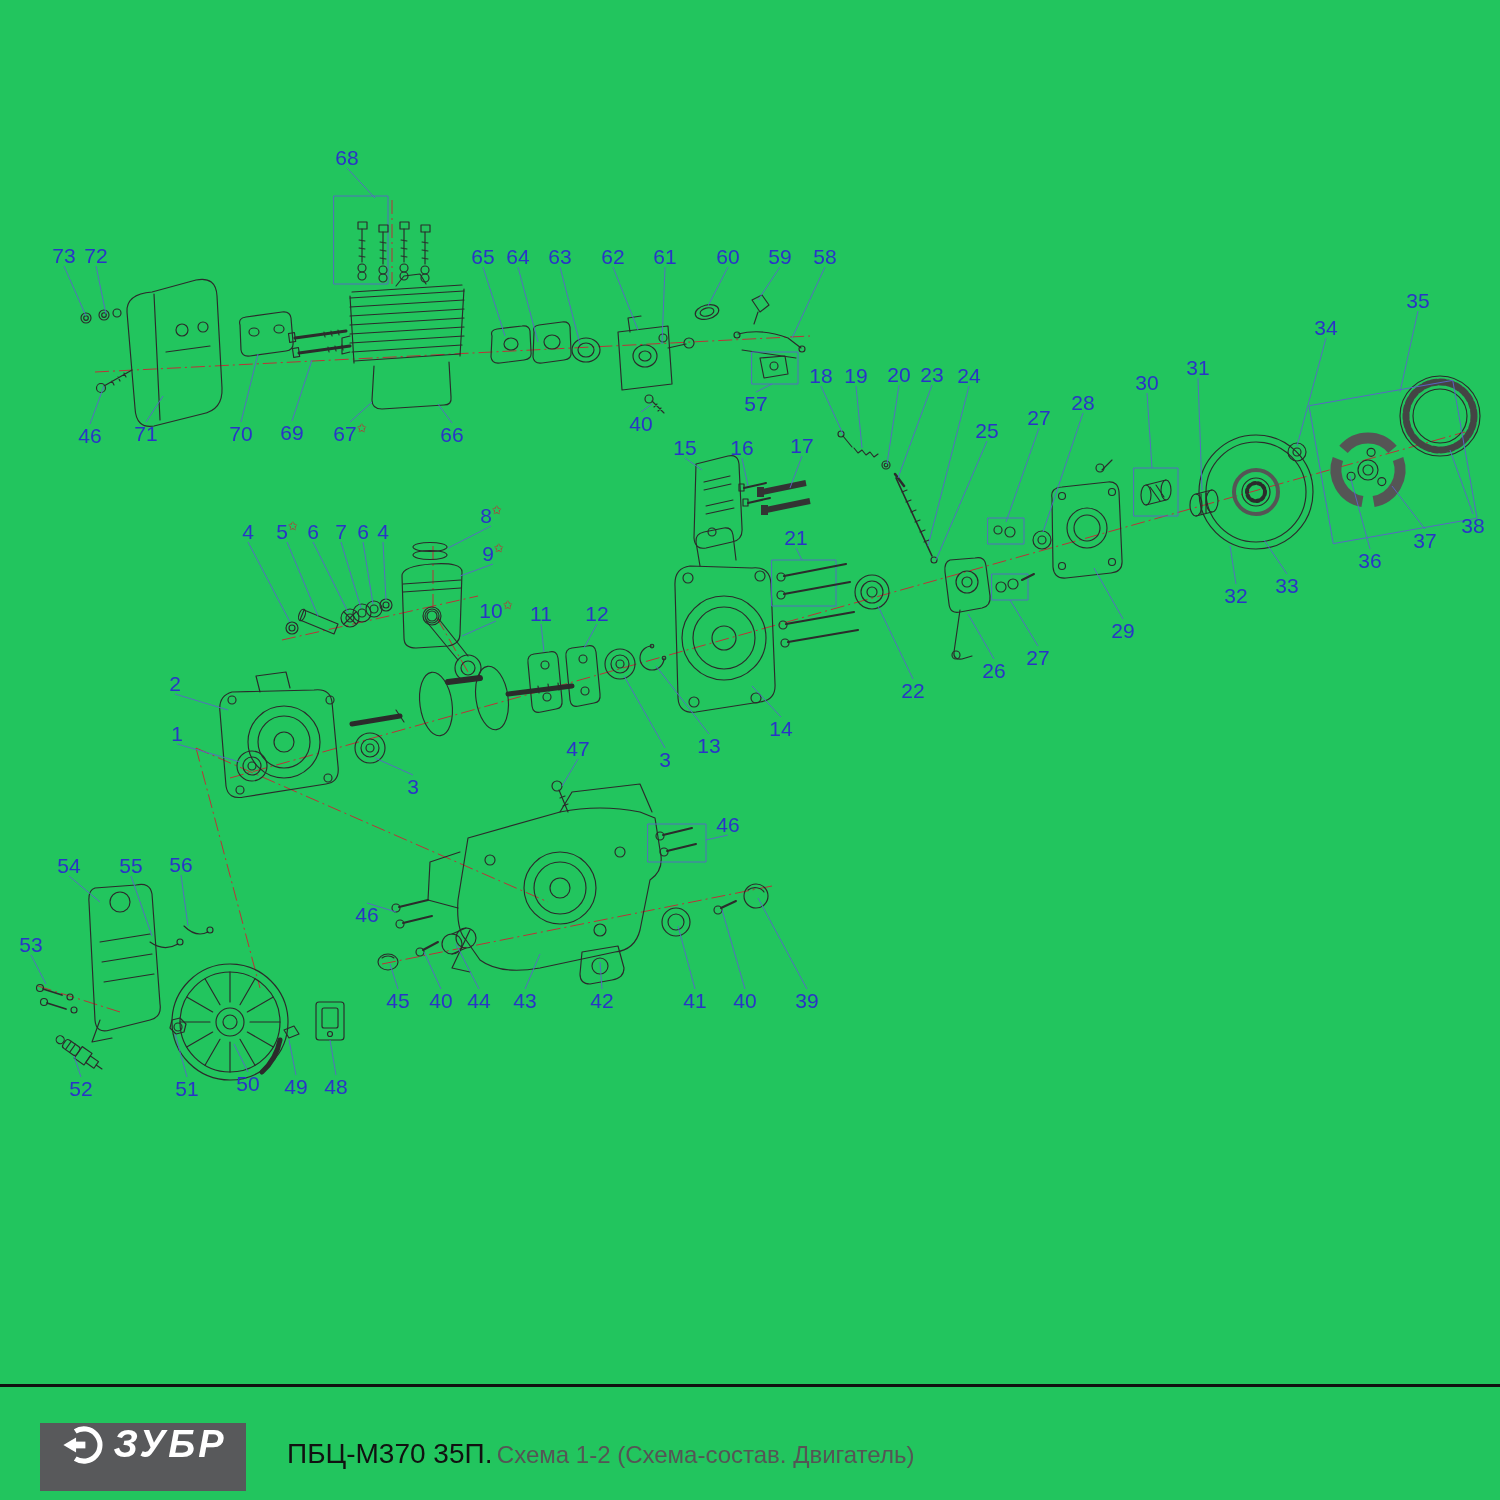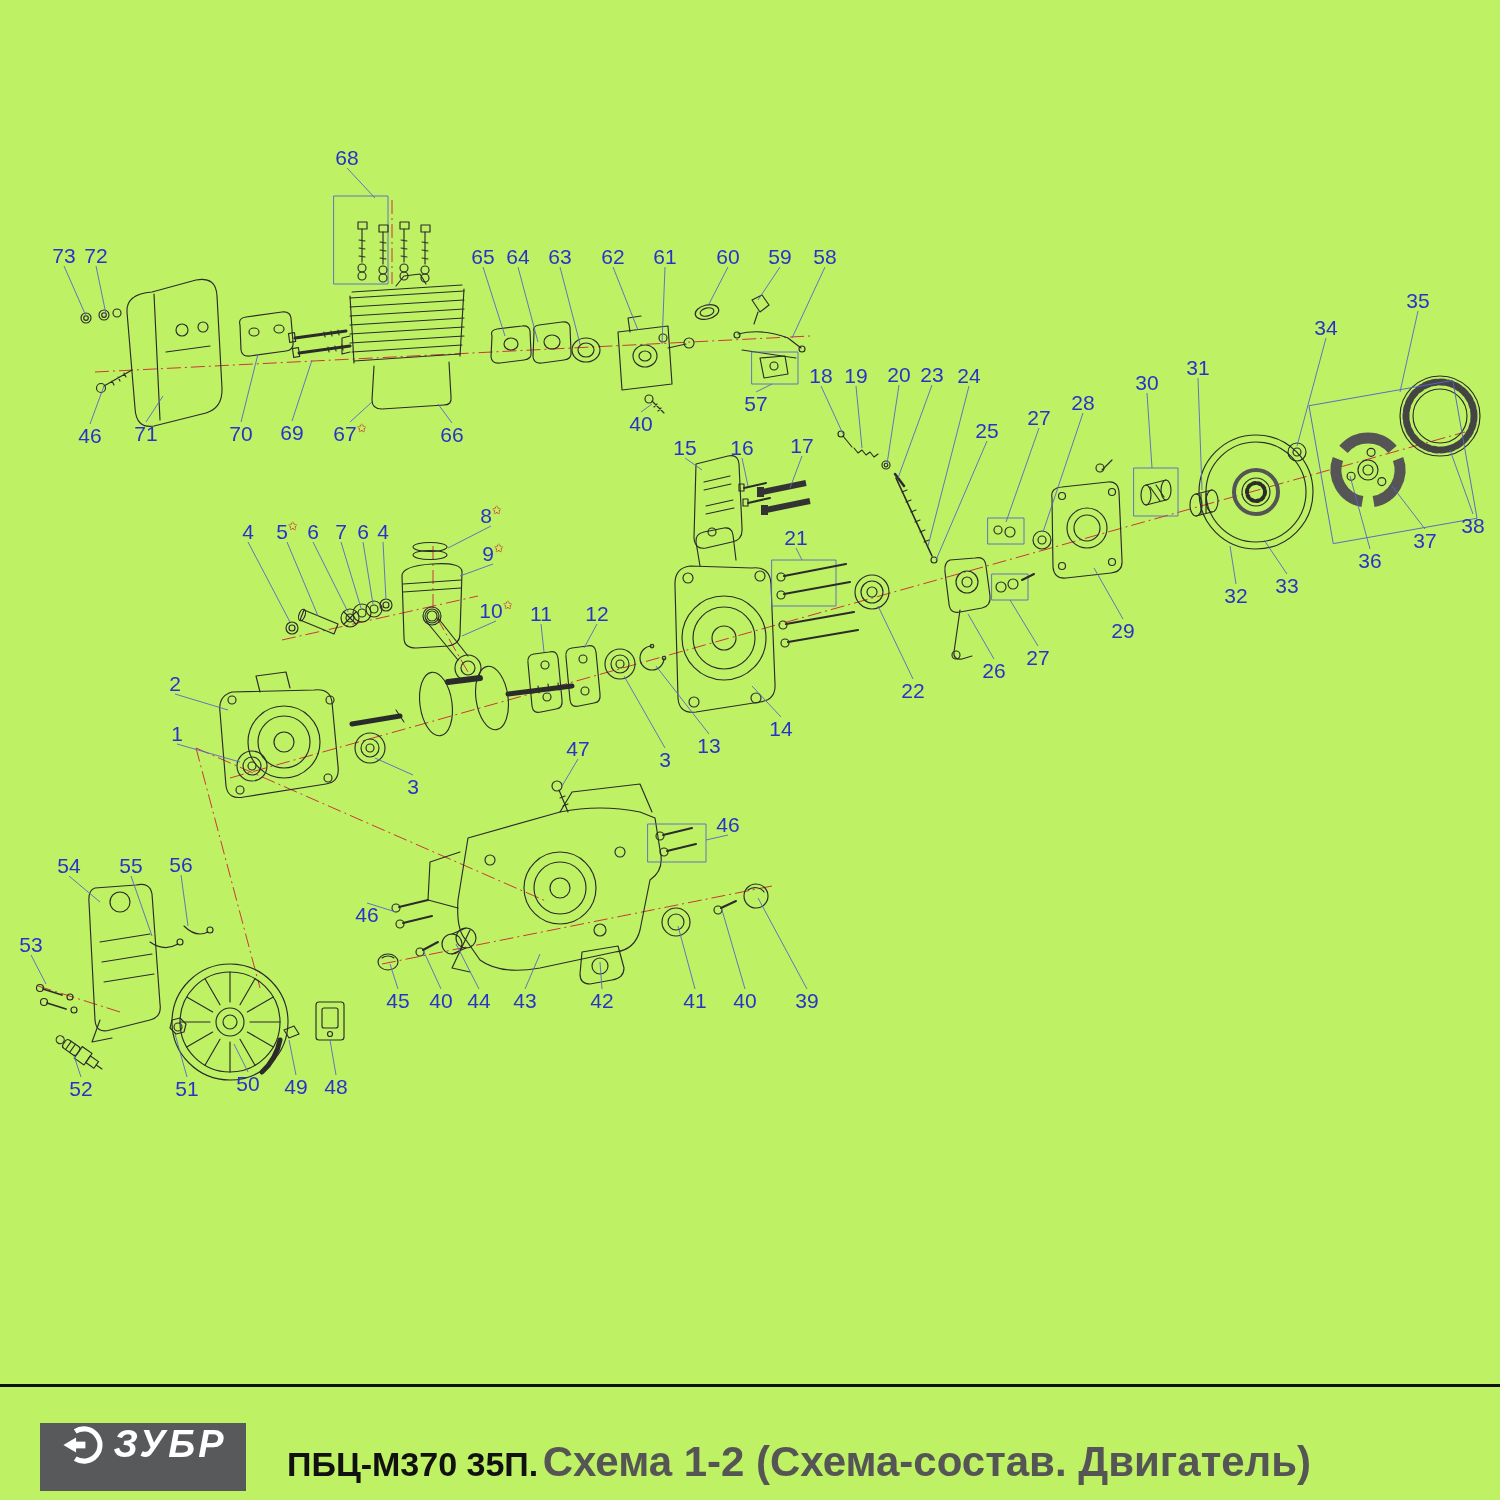--- a/index.html
+++ b/index.html
@@ -6,33 +6,33 @@
     --label-color:#2a33c8;
     --leader-color:#5a64c8;
     --centerline-color:#cc2233;
     --art-color:#2b2b2b;
     --box-color:#5a64c8;
     --brand-bg:#58595b;
     --title-gray:#555555;
   }
   *{margin:0;padding:0;box-sizing:border-box;}
   body{background:#ffffff;font-family:"Liberation Sans",sans-serif;}
-  #page{position:relative;width:1500px;height:1500px;background:#bef264;overflow:hidden;}
+  #page{position:relative;width:1500px;height:1500px;background:#22c55e;overflow:hidden;}
   #diagram-svg{position:absolute;left:0;top:0;}
   .art{stroke:var(--art-color);fill:none;stroke-width:1.15;stroke-linecap:round;stroke-linejoin:round;}
   .bluebox{stroke:var(--box-color);fill:none;stroke-width:0.9;}
   .redline{stroke:var(--centerline-color);stroke-width:0.9;fill:none;stroke-dasharray:14 4 2 4;}
   .leader{stroke:var(--leader-color);stroke-width:0.9;}
   .part-num{fill:var(--label-color);font-family:"Liberation Sans",sans-serif;font-size:21px;text-anchor:middle;}
   #footer-rule{position:absolute;left:0;top:1384px;width:1500px;height:3px;background:#111;}
   #brand-box{position:absolute;left:40px;top:1423px;width:206px;height:68px;background:var(--brand-bg);display:flex;justify-content:center;gap:10px;}
   #brand-text{color:#fff;font-weight:bold;font-style:italic;font-size:38px;letter-spacing:3px;font-family:"Liberation Sans",sans-serif;}
   #footer-title{position:absolute;left:287px;top:1438px;white-space:nowrap;}
-  #footer-title .model{font-size:34px;font-weight:bold;color:#111;}
-  #footer-title .scheme{font-size:42px;font-weight:700;color:var(--title-gray);}
+  #footer-title .model{font-size:28px;font-weight:normal;color:#111;}
+  #footer-title .scheme{font-size:24px;font-weight:400;color:var(--title-gray);}
 </style>
 </head>
 <body>
 
 <div id="page">
 
   <svg id="diagram-svg" width="1500" height="1380" viewBox="0 0 1500 1380">
 
     <g>
       <path class="redline" d="M95,372 L810,336"></path>

